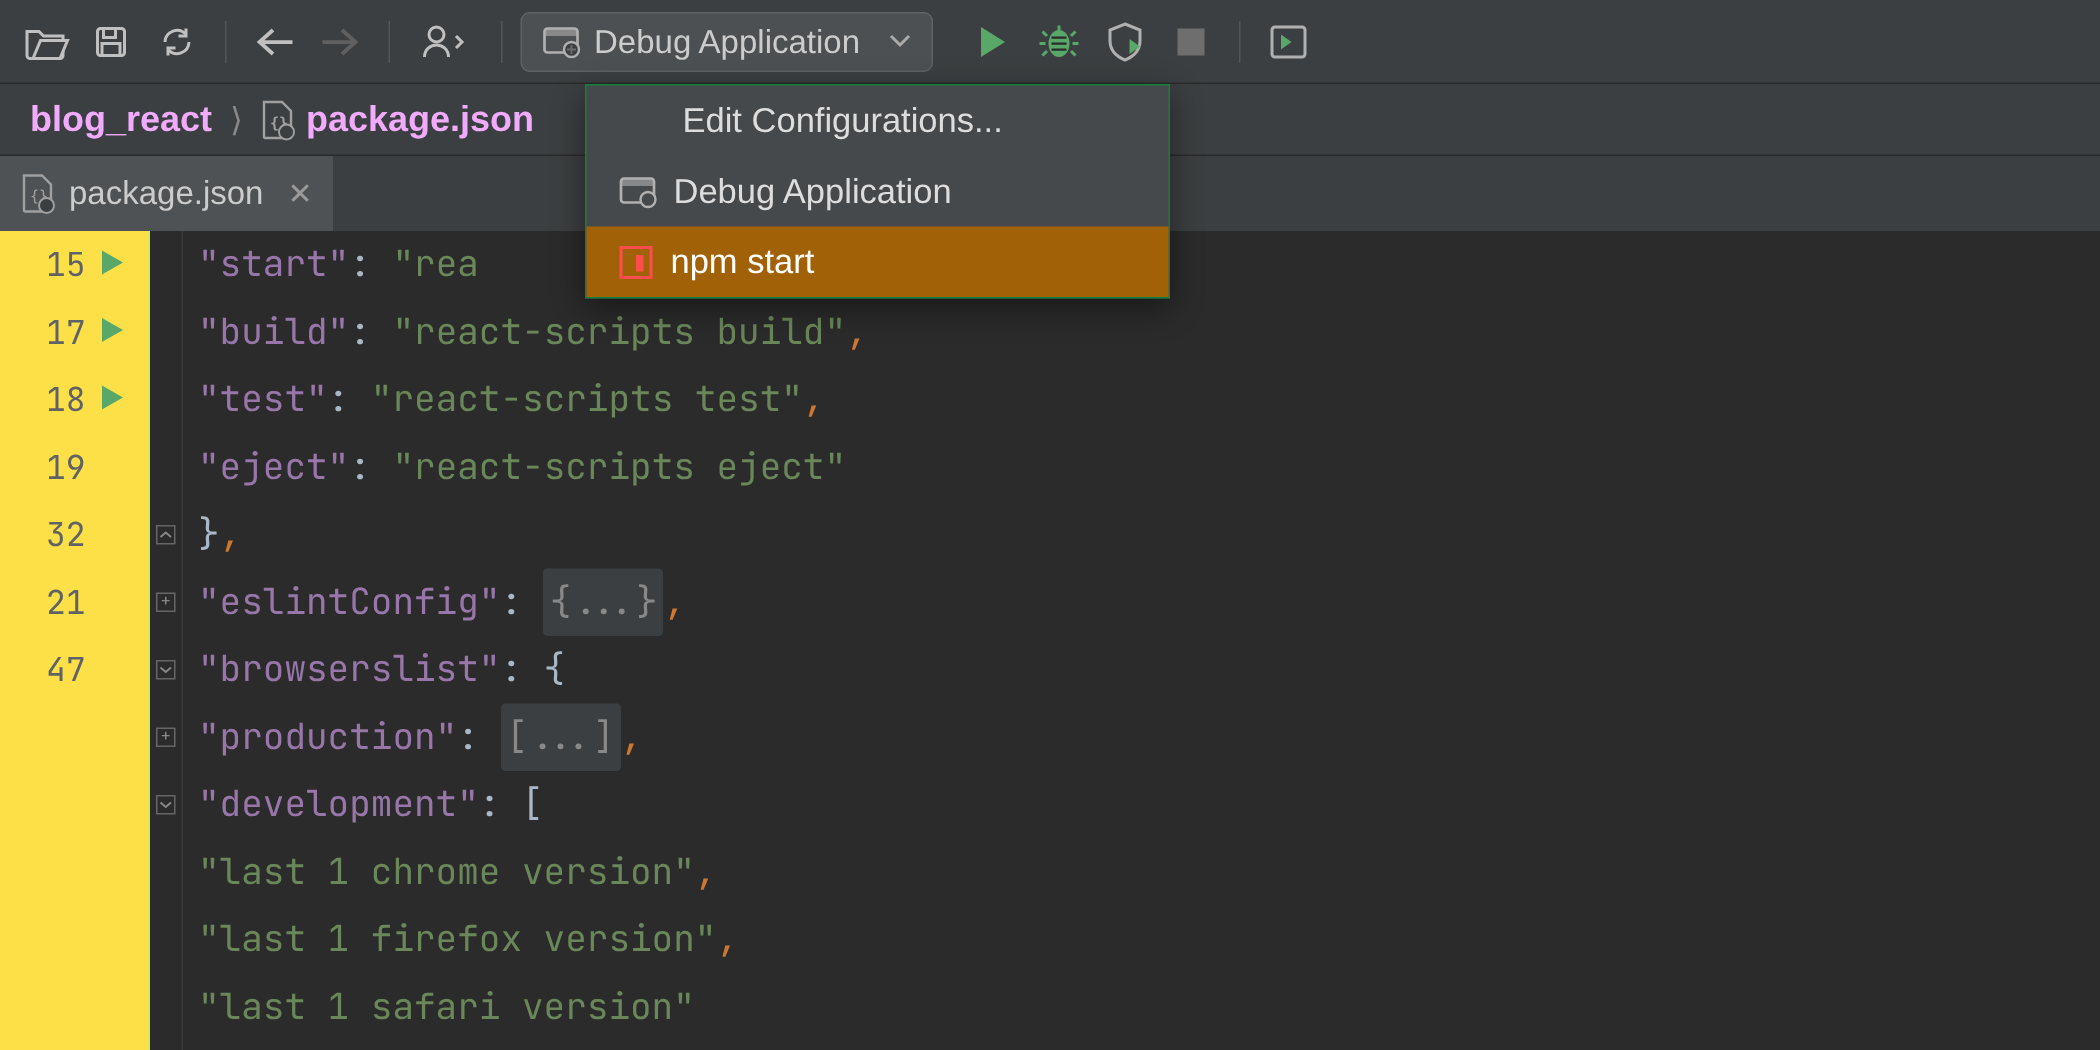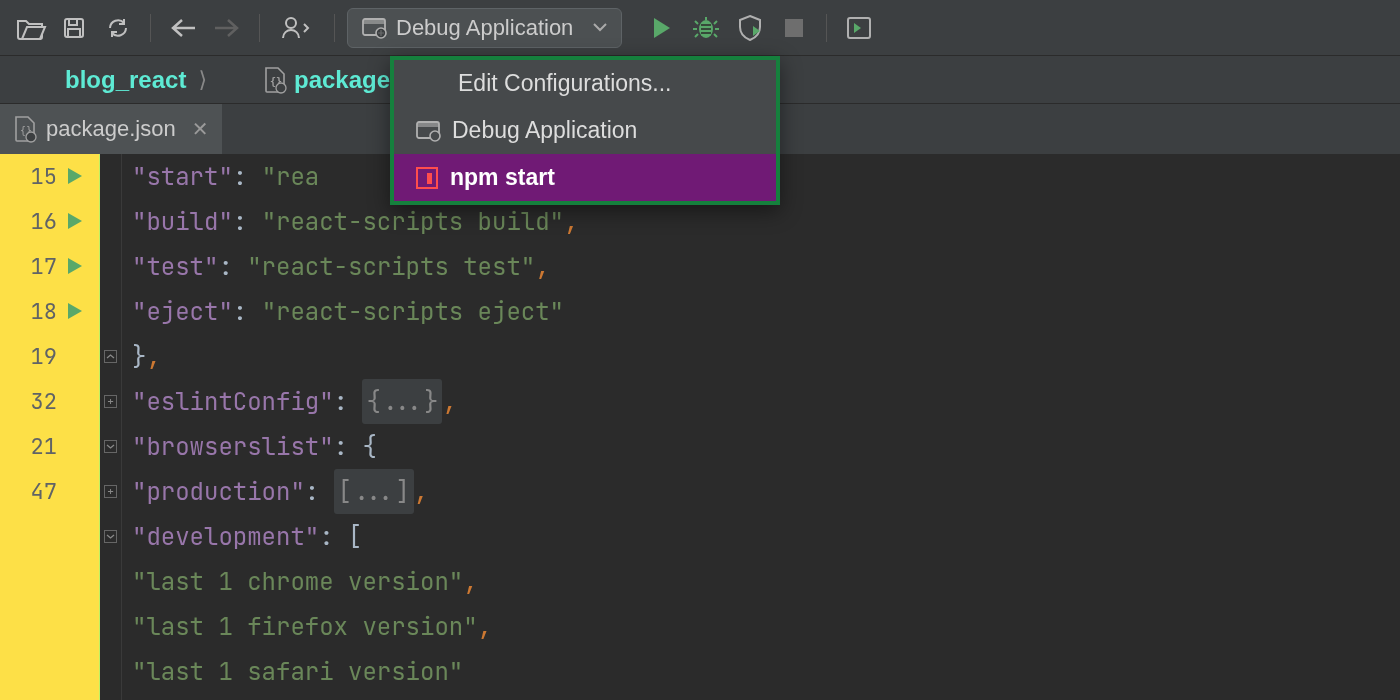--- a/index.html
+++ b/index.html
@@ -60,23 +60,22 @@
     align-items: center;
     padding: 0 14px;
     border-bottom: 1px solid #2b2b2b;
   }
   .crumb {
     display: flex;
     align-items: center;
     gap: 8px;
     font-size: 24px;
     font-weight: 600;
-    color: #5eead4;
+    color: #f0abfc;
     padding: 2px 6px;
-    margin-left: 45px;
   }
   .crumb-sep {
     margin: 0 6px;
     color: #888;
     font-size: 22px;
   }
 
   
   .tab-bar {
     height: 50px;
@@ -164,38 +163,37 @@
     border-radius: 3px;
   }
 
   
   .popup {
     position: absolute;
     top: 56px;
     left: 390px;
     width: 390px;
     background: #46494b;
-    border: 4px solid #15803d;
+    border: 1px solid #15803d;
     box-shadow: 0 6px 20px rgba(0,0,0,.45);
     z-index: 50;
   }
   .popup-item {
     height: 47px;
     display: flex;
     align-items: center;
     padding: 0 22px;
     gap: 12px;
     font-size: 23px;
     color: #ddd;
   }
   .popup-item.noicon { padding-left: 64px; }
   .popup-item.selected {
-    background: #701a75;
+    background: #a16207;
     color: #fff;
-    font-weight: bold;
   }
 
   
   svg { overflow: visible; }
 </style>
 </head>
 <body>
 
 <div class="toolbar">
   <div class="tool-btn">
@@ -307,26 +305,20 @@
     </svg>
     <span>package.json</span>
     <span class="close">✕</span>
   </div>
 </div>
 
 <div class="editor">
   <div class="gutter" id="gutter">
       <div class="gutter-row">
         <span class="ln">15</span>
-        <span class="run-glyph"><svg width="16" height="18" viewBox="0 0 16 18">
-            <path d="M1 1l14 8L1 17z" fill="#59a869"></path>
-          </svg></span>
-      </div>
-      <div class="gutter-row">
-        <span class="ln">16</span>
         <span class="run-glyph"><svg width="16" height="18" viewBox="0 0 16 18">
             <path d="M1 1l14 8L1 17z" fill="#59a869"></path>
           </svg></span>
       </div>
       <div class="gutter-row">
         <span class="ln">17</span>
         <span class="run-glyph"><svg width="16" height="18" viewBox="0 0 16 18">
             <path d="M1 1l14 8L1 17z" fill="#59a869"></path>
           </svg></span>
       </div>

